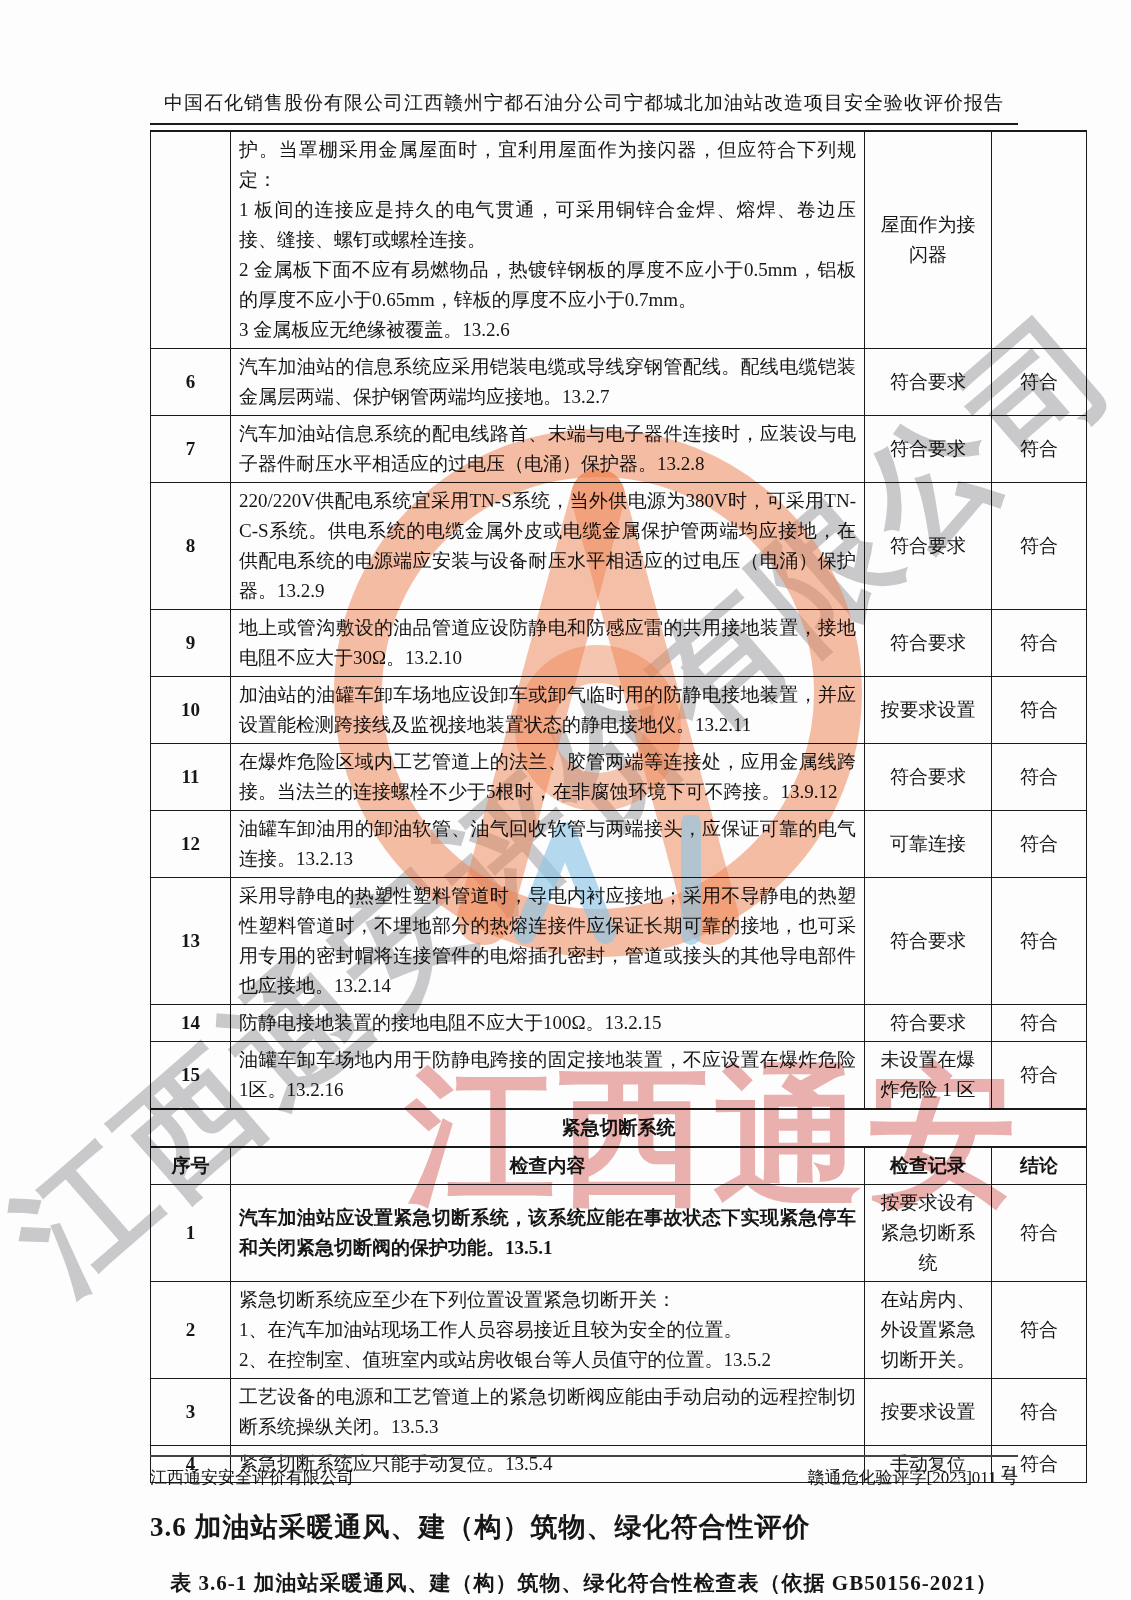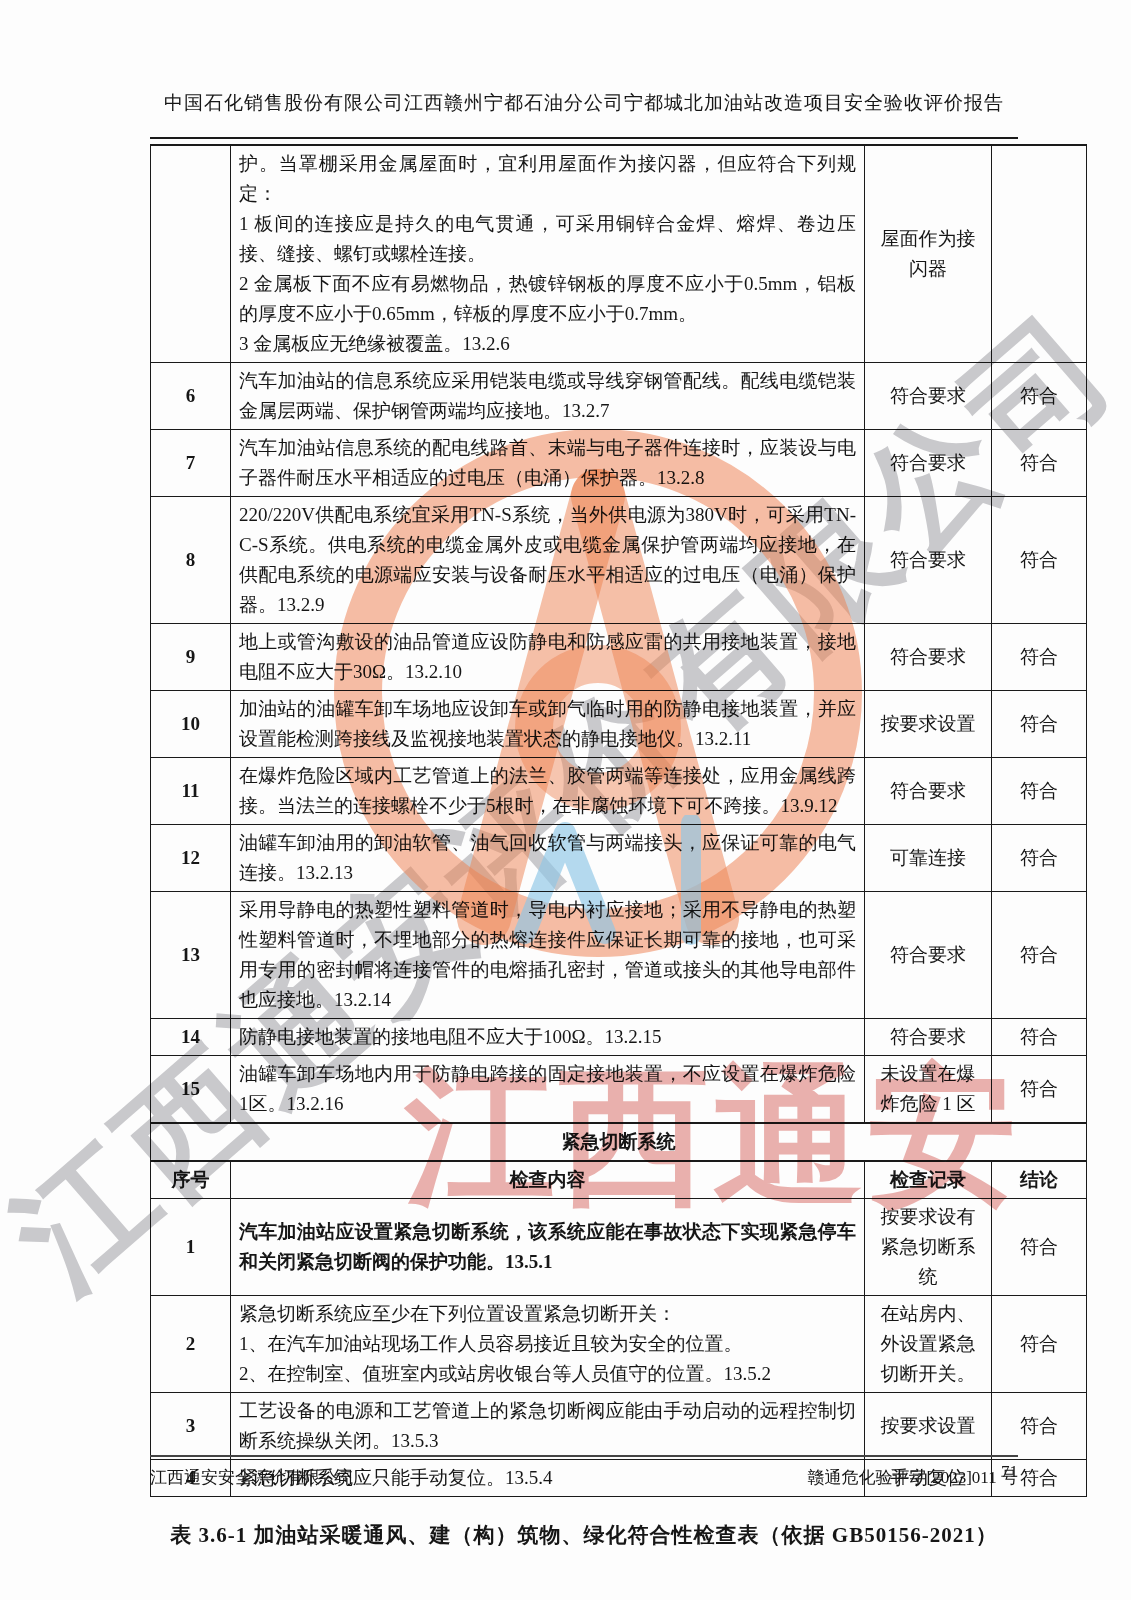--- a/index.html
+++ b/index.html
@@ -1,20 +1,20 @@
 <!DOCTYPE html>
 <html><head>
 <meta charset="utf-8">
 <style>
   html,body{margin:0;padding:0;background:#e8e8e8;}
   .page{position:relative;width:1131px;height:1600px;margin:0 auto;background:#fdfdfd;overflow:hidden;
         font-family:"Liberation Serif","DejaVu Serif",serif;color:#161616;}
   .content{position:absolute;left:150px;top:0;width:868px;z-index:2;}
 
-  .page-header{padding-top:90px;padding-bottom:21px;text-align:center;font-size:19px;
+  .page-header{padding-top:90px;padding-bottom:7px;text-align:center;font-size:19px;
                letter-spacing:1px;border-bottom:2px solid #1a1a1a;}
 
   table.check-table{border-collapse:collapse;table-layout:fixed;width:868px;margin-top:5px;}
   table.check-table td{border:1px solid #1a1a1a;font-size:19px;line-height:30px;
                        padding:3px 8px;vertical-align:middle;}
   table.check-table tr:first-child td{border-top:2px solid #1a1a1a;margin-left:38px;}
   .col-no{width:63px;text-align:center;font-weight:bold;}
   .col-content{width:617px;text-align:justify;white-space:pre-line;}
   .col-record{width:110px;text-align:center;font-size:17px;line-height:28px;padding:3px 4px;}
   .col-concl{width:78px;text-align:center;font-size:18px;}
@@ -176,20 +176,21 @@
         </tr>
         <tr>
           <td class="col-no">4</td>
           <td class="col-content">紧急切断系统应只能手动复位。13.5.4</td>
           <td class="col-record">手动复位</td>
           <td class="col-concl">符合</td>
         </tr>
       </tbody>
     </table>
 
+    <h2 class="heading36">3.6 加油站采暖通风、建（构）筑物、绿化符合性评价</h2>
 
     <div class="caption">表 3.6-1 加油站采暖通风、建（构）筑物、绿化符合性检查表（依据 GB50156-2021）</div>
   </div>
 
   <div class="footer">
     <span class="f-left">江西通安安全评价有限公司</span>
     <span class="f-center">71</span>
     <span class="f-right">赣通危化验评字[2023]011 号</span>
   </div>
 

